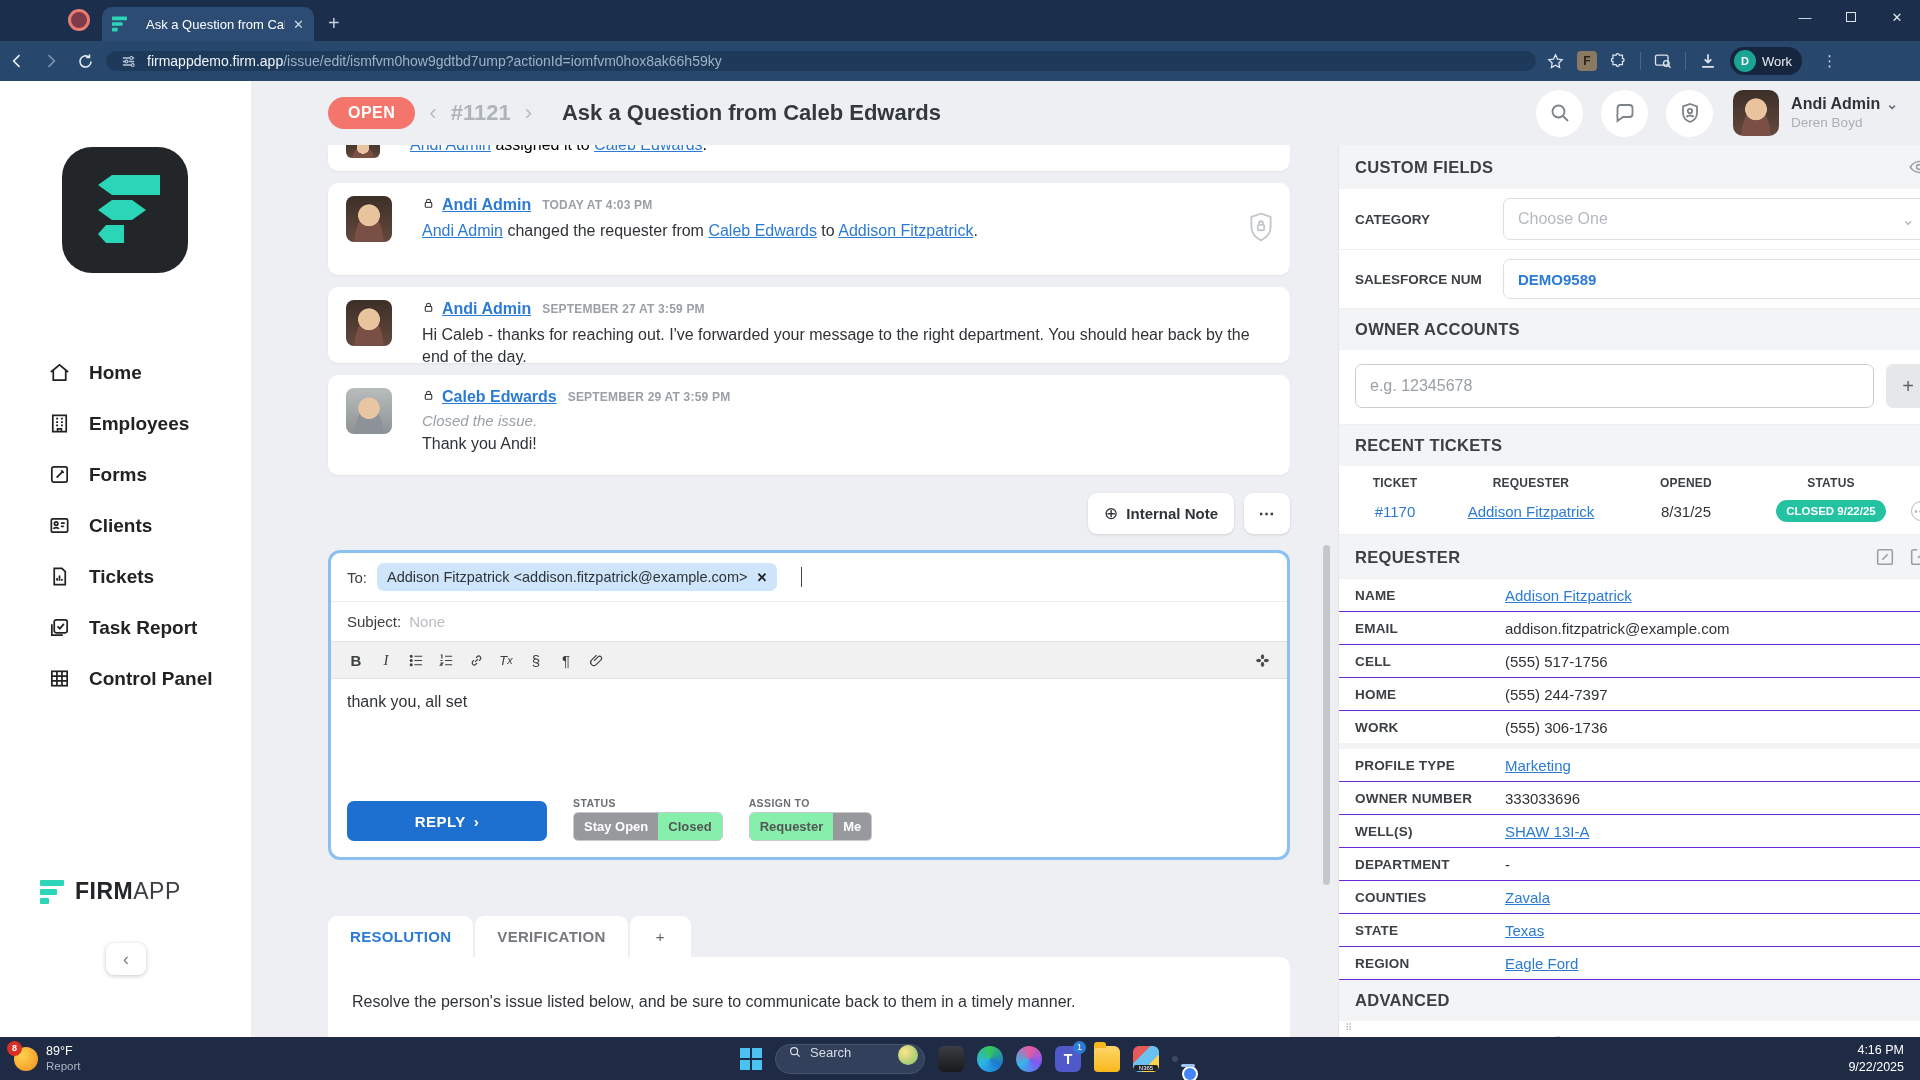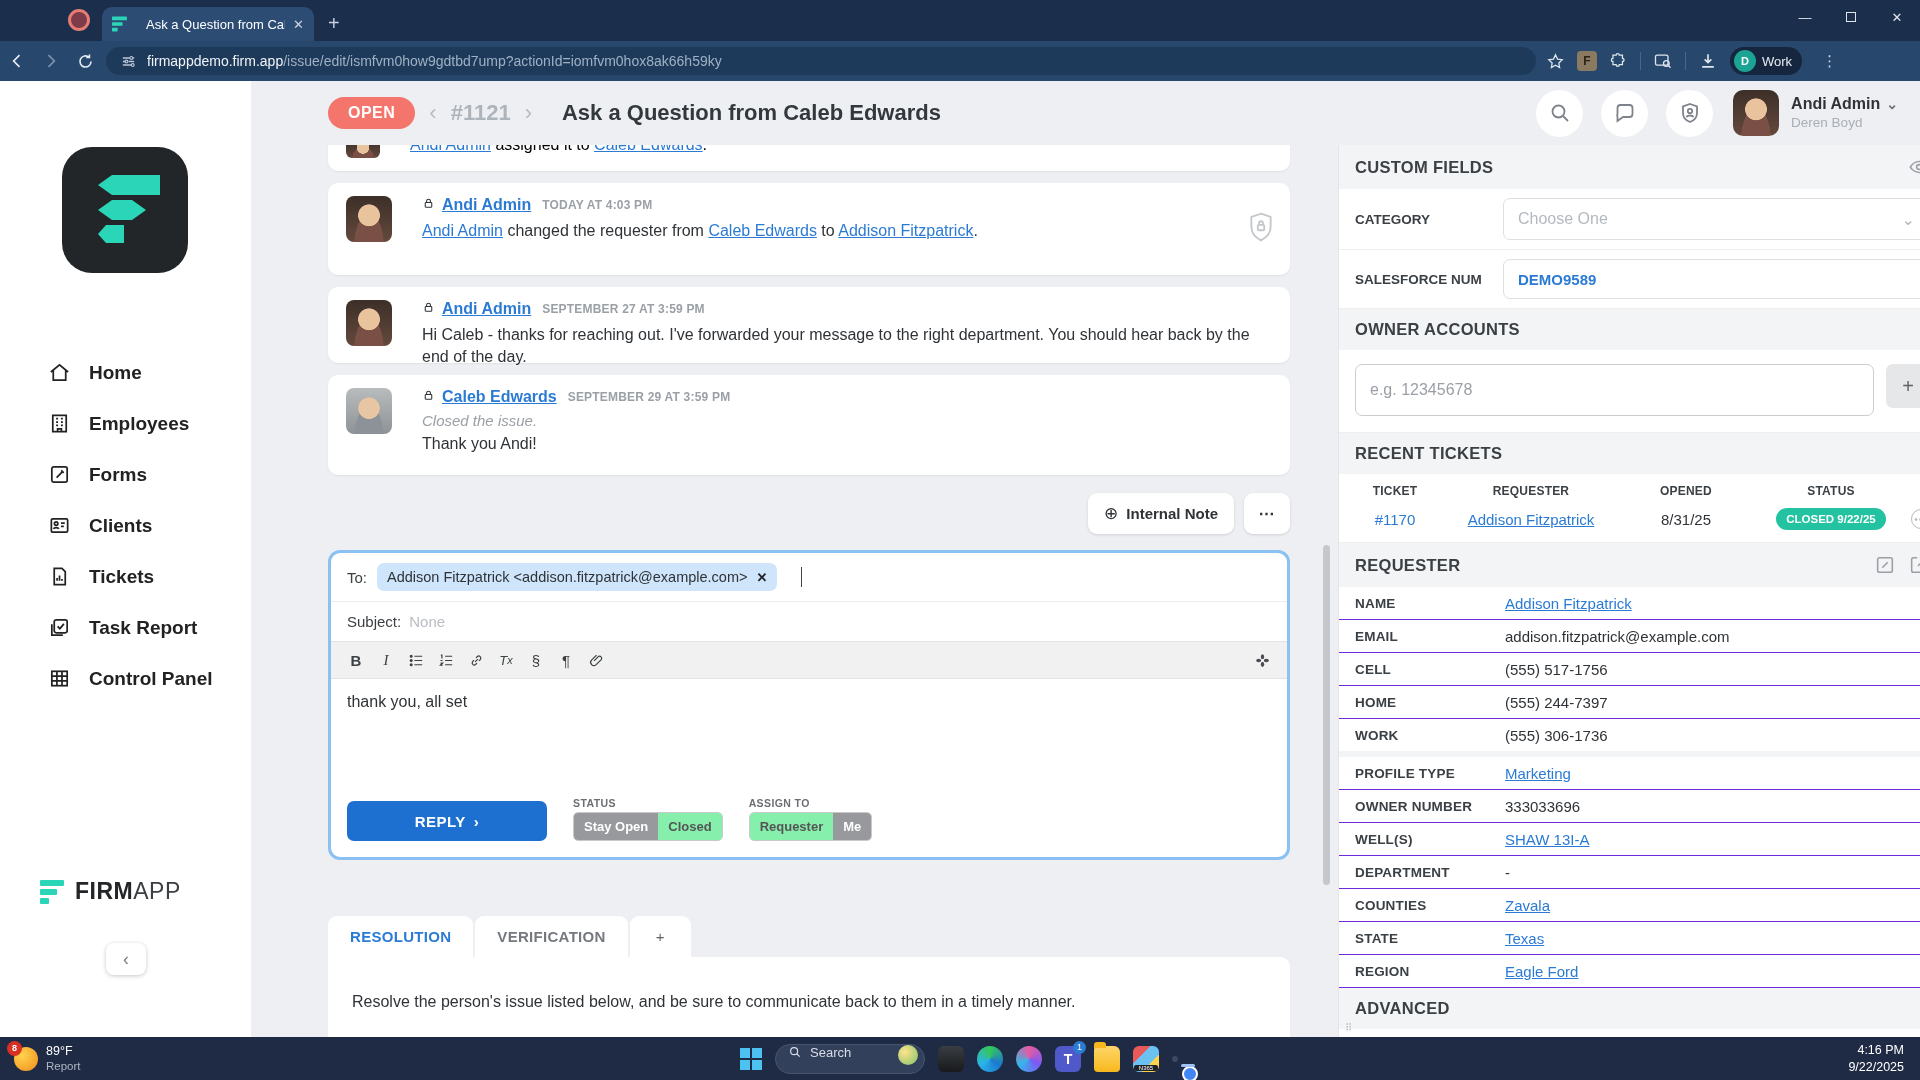--- a/index.html
+++ b/index.html
@@ -12,21 +12,21 @@
   .tab { position:relative; margin-left:102px; width:212px; height:34px; background:#2c4c74; border-radius:10px 10px 0 0; display:flex; align-items:center; padding:0 10px; gap:8px; }
   .tab-title { color:#fff; font-size:13px; white-space:nowrap; overflow:hidden; flex:1; }
   .tab-close { color:#cdd6e2; font-size:13px; }
   .newtab { color:#c5cfdd; font-size:20px; margin-left:14px; margin-bottom:6px; }
   .win-controls { position:absolute; right:0; top:0; height:34px; display:flex; }
   .win-controls span { width:46px; display:flex; align-items:center; justify-content:center; color:#dfe6ee; font-size:13px; }
   .wc-max i { display:block; width:10px; height:10px; border:1px solid #dfe6ee; }
 
   .toolbar { position:absolute; top:41px; left:0; right:0; height:40px; background:#27476d; display:flex; align-items:center; }
   .nav-ic { width:34px; height:34px; display:flex; align-items:center; justify-content:center; }
-  .omnibox { height:28px; flex:0 0 1430px; margin-left:4px; background:#1e3a5a; border-radius:15px; display:flex; align-items:center; padding:0 14px; gap:10px; }
+  .omnibox { height:20px; flex:0 0 1430px; margin-left:4px; background:#1e3a5a; border-radius:15px; display:flex; align-items:center; padding:0 14px; gap:10px; }
   .url { font-size:14px; white-space:nowrap; overflow:hidden; }
   .url .dom { color:#f1f4f8; }
   .url .path { color:#9fb0c4; }
   .tb-right { display:flex; align-items:center; gap:12px; margin-left:10px; }
   .ext-f { width:20px; height:20px; border-radius:4px; background:#8a7a62; color:#2b2313; font-weight:bold; font-size:12px; display:flex; align-items:center; justify-content:center; }
   .vdiv { width:1px; height:18px; background:#4a6788; }
   .profile-pill { height:28px; background:#16263e; border-radius:14px; display:flex; align-items:center; gap:6px; padding:0 10px 0 4px; }
   .prof-av { width:22px; height:22px; border-radius:50%; background:#1ba393; color:#fff; font-size:11px; font-weight:bold; display:flex; align-items:center; justify-content:center; }
   .prof-name { color:#e8edf3; font-size:13px; }
   .kebab { color:#cdd6e2; font-size:15px; letter-spacing:0; margin:0 8px; }
@@ -127,21 +127,21 @@
   .sec-hdr { background:#f3f4f6; padding:11px 16px; display:flex; align-items:center; justify-content:space-between; }
   .sec-hdr .t { font-size:16.5px; font-weight:bold; color:#3b4045; letter-spacing:.3px; }
   .sec-hdr svg { width:22px; height:22px; stroke:#9aa0a6; fill:none; stroke-width:1.7; }
   .sec-icons { display:flex; gap:12px; }
   .cf-row { display:flex; align-items:center; padding:9px 16px; border-bottom:1px solid #efefef; }
   .cf-lbl { width:148px; font-size:13.5px; font-weight:bold; color:#3b4045; flex:none; }
   .select-box { flex:1; border:1px solid #dcdfe3; border-radius:7px; height:42px; display:flex; align-items:center; justify-content:space-between; padding:0 14px; color:#b4b9bf; font-size:16px; }
   .select-box .chev { color:#b4b9bf; font-size:16px; }
   .value-box { flex:1; border:1px solid #dcdfe3; border-radius:7px; height:40px; display:flex; align-items:center; padding:0 14px; color:#2b7bd4; font-size:15px; font-weight:bold; }
   .oa-row { display:flex; gap:12px; padding:14px 16px 16px; border-bottom:1px solid #efefef; }
-  .oa-input { flex:1; border:1px solid #c9cdd2; border-radius:7px; height:52px; padding:0 14px; font-size:16px; color:#3c4043; outline:none; font-family:inherit; }
+  .oa-input { flex:1; border:1px solid #c9cdd2; border-radius:7px; height:44px; padding:0 14px; font-size:16px; color:#3c4043; outline:none; font-family:inherit; }
   .oa-input::placeholder { color:#9aa0a6; }
   .plus-btn { width:44px; height:44px; background:#e6e7e9; border-radius:7px; font-size:20px; color:#5f6368; display:flex; align-items:center; justify-content:center; }
   .tk-grid { display:grid; grid-template-columns:92px 180px 130px 160px 34px; align-items:center; padding:0 10px; }
   .tk-head { padding-top:10px; }
   .tk-head span { font-size:12px; font-weight:bold; color:#3b4045; text-align:center; letter-spacing:.2px; }
   .tk-row { padding:10px 10px 12px; }
   .tk-row .c { text-align:center; font-size:15px; color:#2f3337; }
   .tk-id { color:#2b7bd4; text-align:center; font-size:15px; }
   .tk-req { color:#2b7bd4; text-decoration:underline; text-align:center; font-size:15px; }
   .closed-pill { background:#23c3a2; color:#fff; font-size:11.5px; font-weight:bold; border-radius:13px; padding:5px 10px; text-align:center; white-space:nowrap; justify-self:center; }

